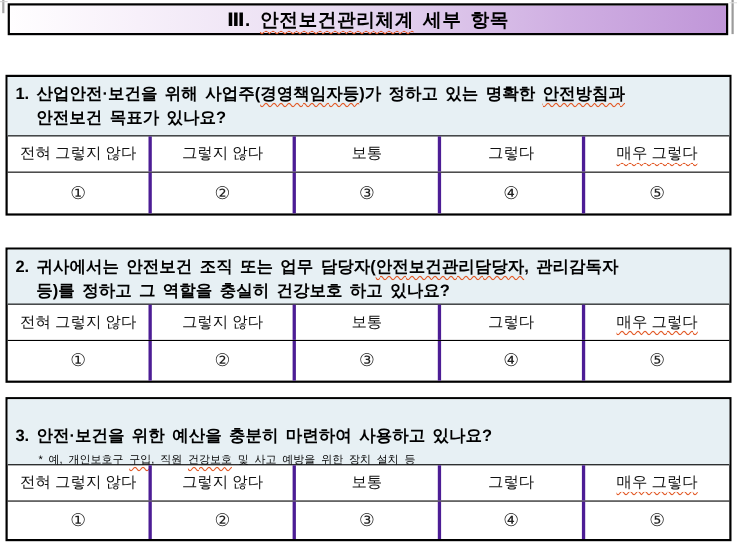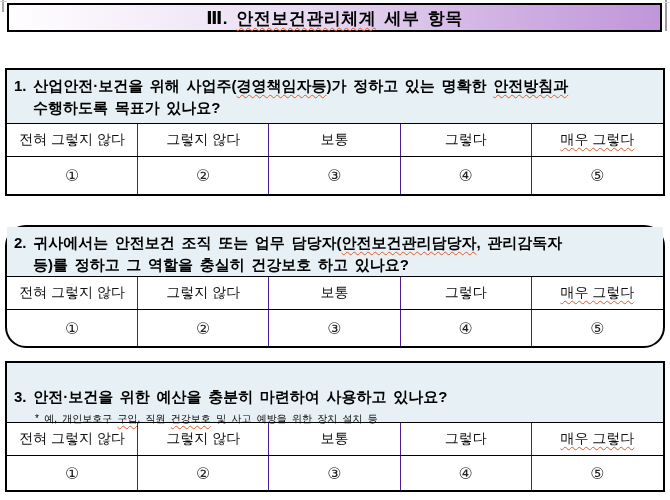--- a/index.html
+++ b/index.html
@@ -25,21 +25,21 @@
     display:flex; align-items:flex-end; justify-content:center;
     font-size:17px; font-weight:700; letter-spacing:0.5px; word-spacing:3px;
   }
 
   
   .qblock {
     position:absolute; left:5px; width:660px;
     border:2px solid #000; background:#fff;
   }
   .q1 { top:68px; }
-  .q2 { top:225px;border-radius:21px; }
+  .q2 { top:225px; }
   .q3 { top:361px; }
 
   .q-header {
     background:#e7f0f4; border-bottom:1px solid #000;
     padding:5px 8px 0 7px;
   }
   .q1 .q-header { height:54px; }
   .q2 .q-header { height:50px; }
   .q3 .q-header { height:60px; padding-top:23px; }
 
@@ -49,21 +49,21 @@
 
   .labels-row, .numbers-row {
     display:grid; grid-template-columns:repeat(5,1fr);
   }
   .labels-row { height:33px; border-bottom:1px solid #000; }
   .q1 .numbers-row { height:37px; }
   .q2 .numbers-row { height:36px; }
   .q3 .numbers-row { height:34px; }
 
   .cell {
-    border-right:1px solid #4c1d95;
+    border-right:3px solid #4c1d95;
     display:flex; align-items:center; justify-content:center;
     overflow:hidden;
   }
   .cell:last-child { border-right:none;justify-content:center; }
   .label-cell  { font-size:14px; color:#111; white-space:nowrap; }
   .number-cell { font-size:16px; color:#222; cursor:pointer; }
 
   
   .sq {
     text-decoration-line:underline;
@@ -84,21 +84,21 @@
   <div class="art art-h-right"></div>
 
   <div class="title-bar">
     <span class="txt"><span>Ⅲ. </span><span class="sq">안전보건관리체계</span><span> 세부 항목</span></span>
   </div>
 
   <div id="questions">
       <section class="qblock q1">
       <div class="q-header">
           <div class="q-line"><span>1. 산업안전·보건을 위해 사업주(</span><span class="sq">경영책임자등</span><span>)가 정하고 있는 명확한 </span><span class="sq">안전방침과</span></div>
-          <div class="q-line indent"><span>수행하도록 목표가 있나요?</span></div>
+          <div class="q-line indent"><span>안전보건 목표가 있나요?</span></div>
         </div>
       <div class="labels-row">
           <div class="cell label-cell">
             <span>전혀 그렇지 않다</span>
           </div>
           <div class="cell label-cell">
             <span>그렇지 않다</span>
           </div>
           <div class="cell label-cell">
             <span>보통</span>

